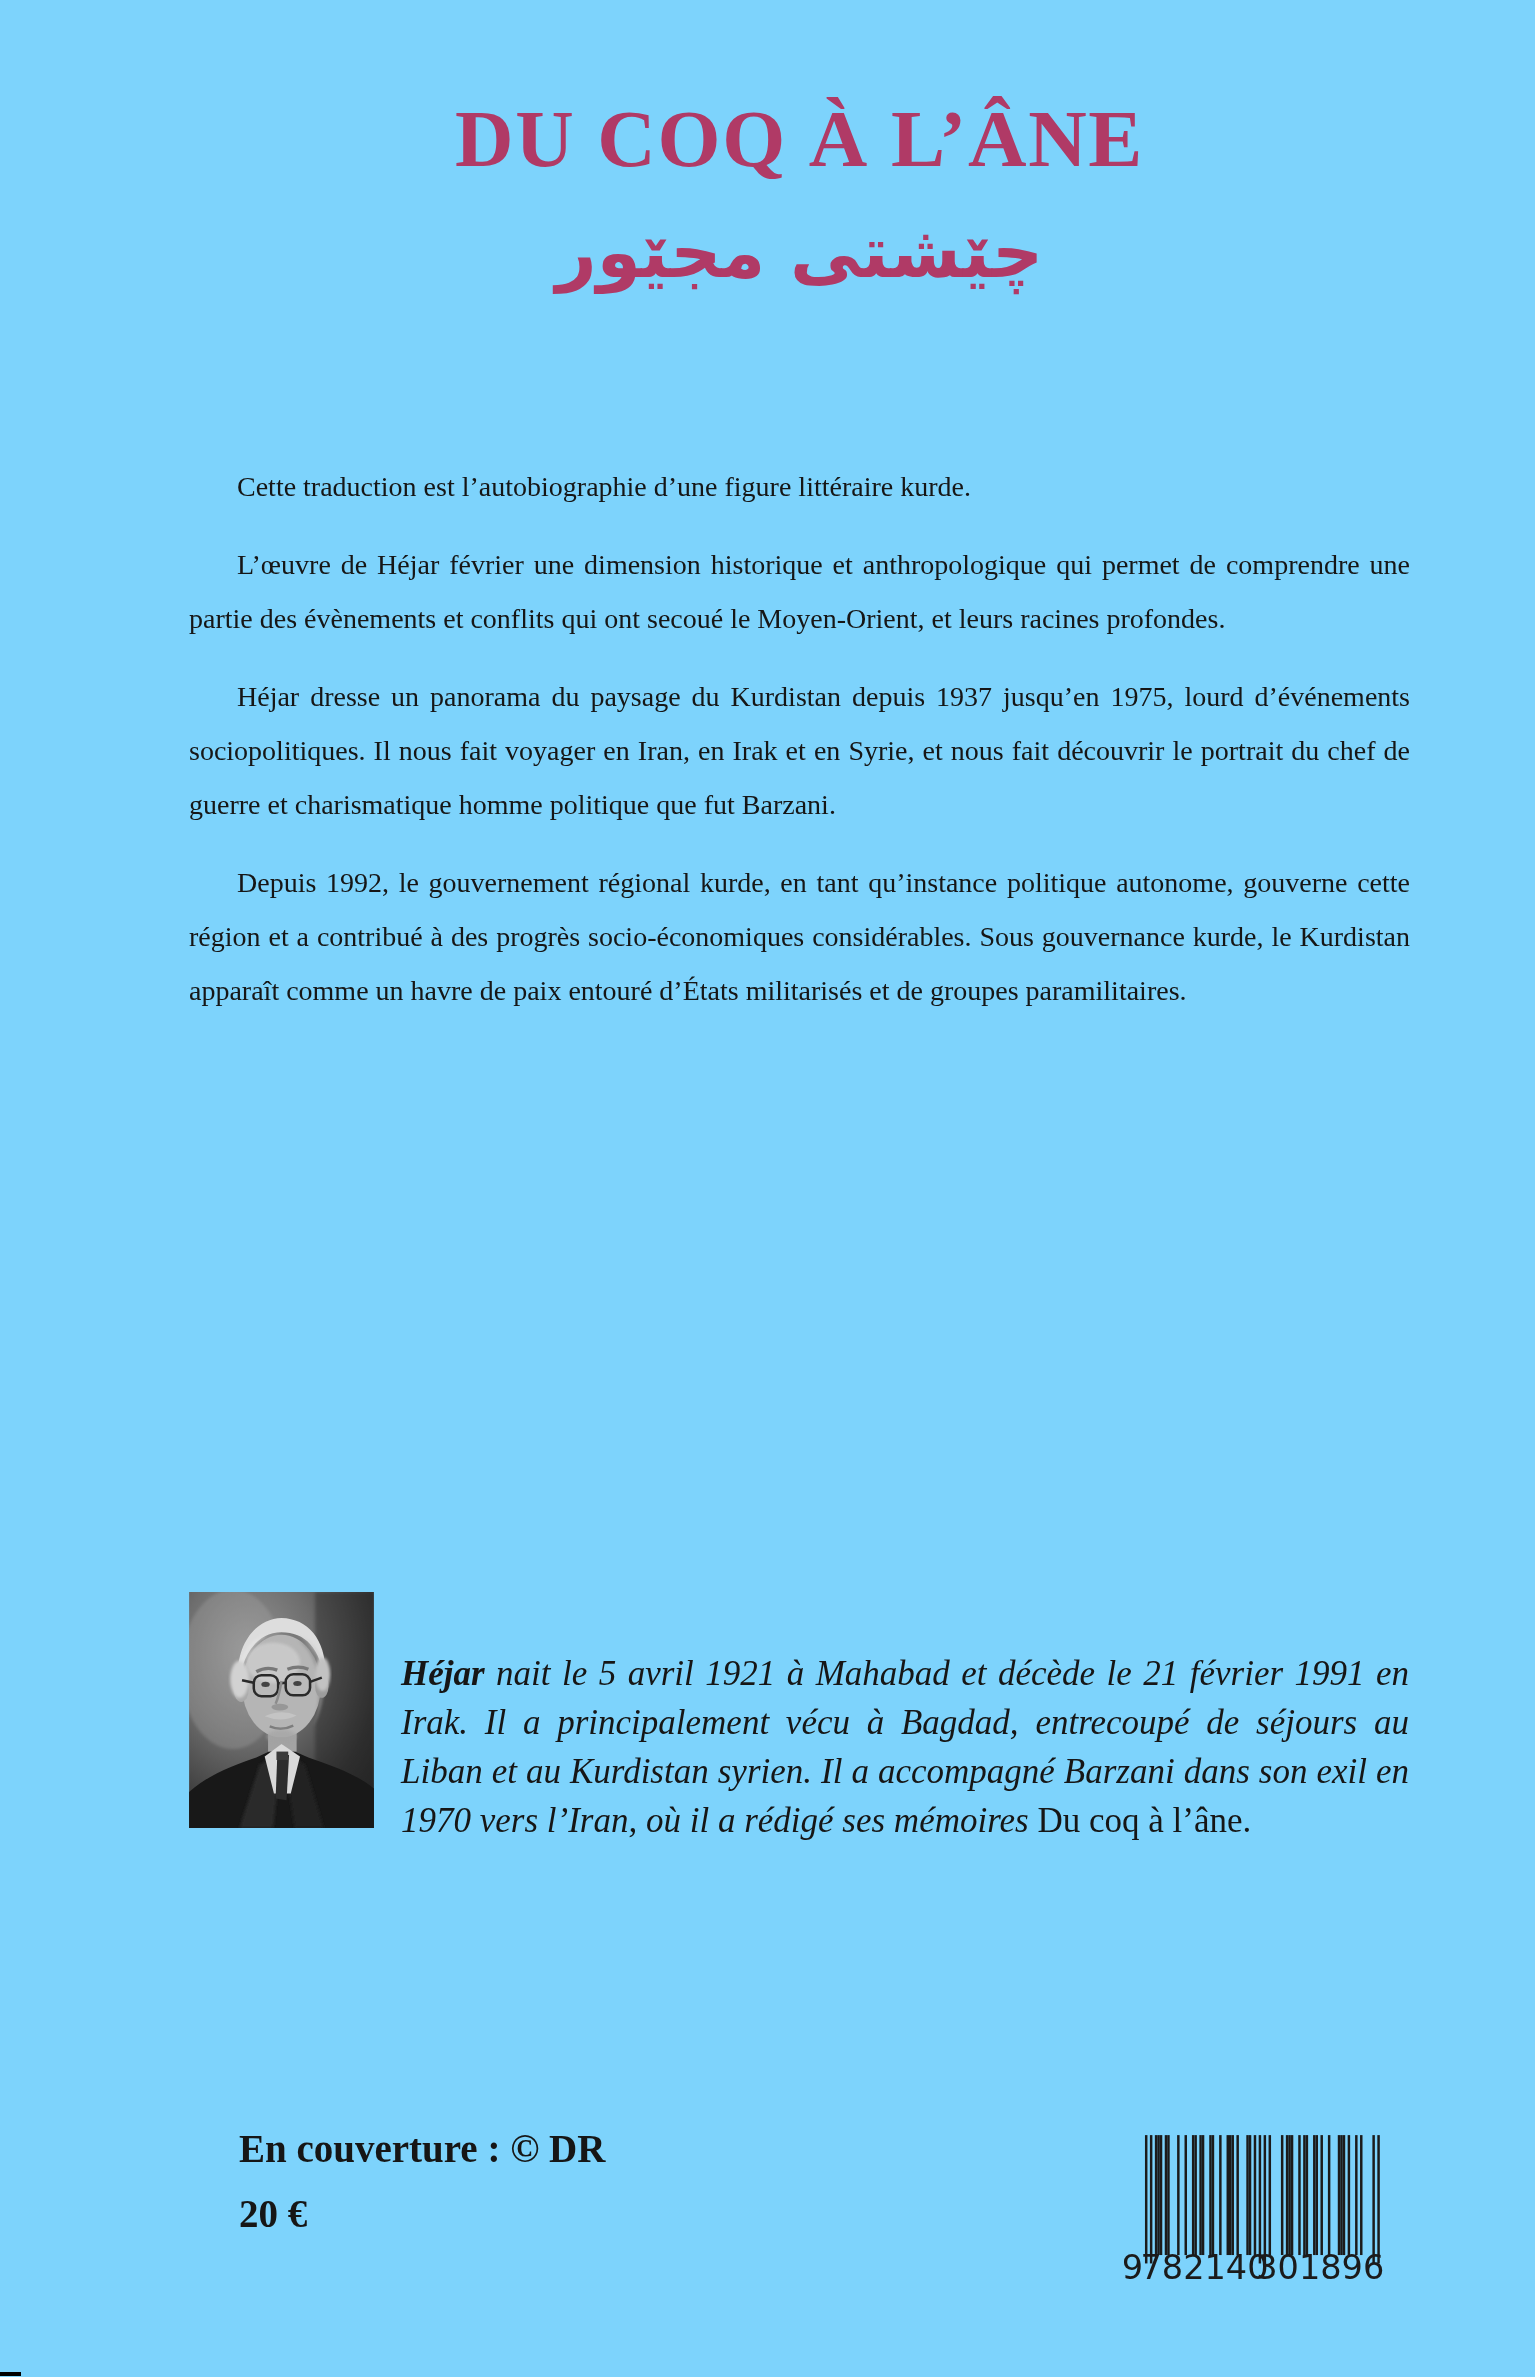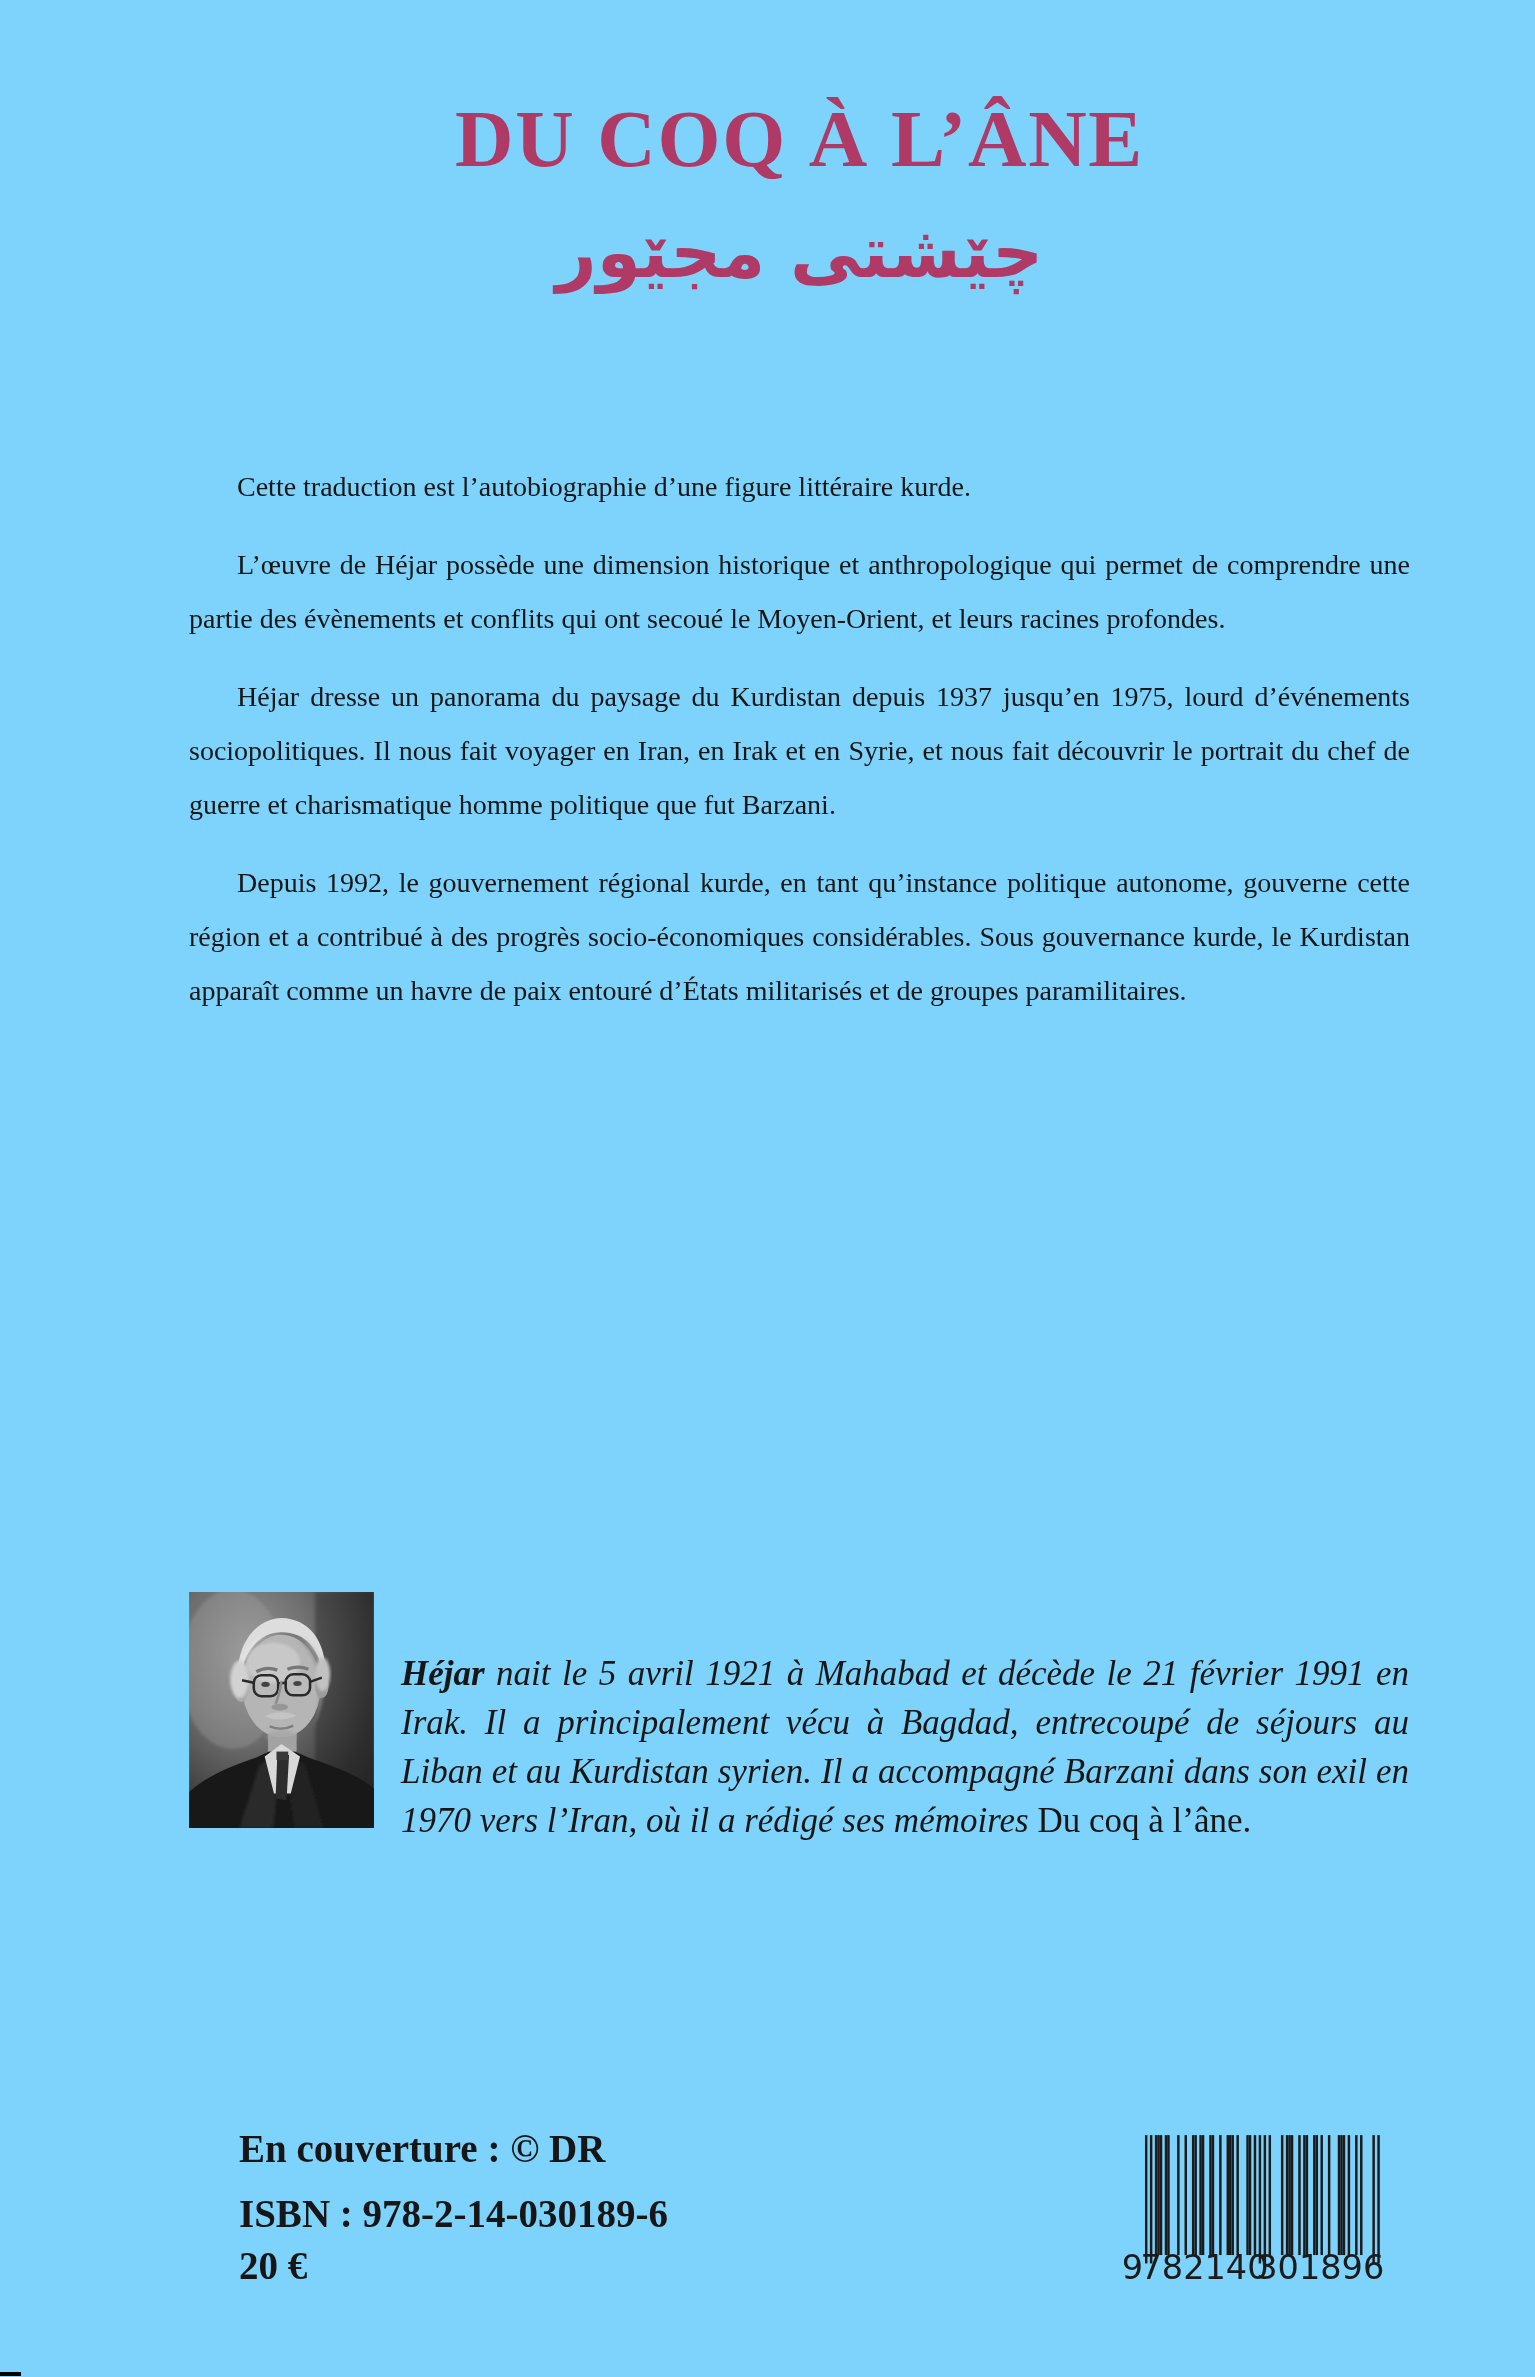--- a/index.html
+++ b/index.html
@@ -113,21 +113,21 @@
 
 <div class="page">
 
   <div class="header">
     <h1 class="book-title">DU COQ À L’ÂNE</h1>
     <div class="book-subtitle">چێشتی مجێور</div>
   </div>
 
   <div class="synopsis">
     <p class="one-line">Cette traduction est l’autobiographie d’une figure littéraire kurde.</p>
-    <p>L’œuvre de Héjar possède une dimension historique et anthropologique qui permet de comprendre une partie des évènements et conflits qui ont secoué le Moyen-Orient, et leurs racines profondes.</p>
+    <p>L’œuvre de Héjar février une dimension historique et anthropologique qui permet de comprendre une partie des évènements et conflits qui ont secoué le Moyen-Orient, et leurs racines profondes.</p>
     <p>Héjar dresse un panorama du paysage du Kurdistan depuis 1937 jusqu’en 1975, lourd d’événements sociopolitiques. Il nous fait voyager en Iran, en Irak et en Syrie, et nous fait découvrir le portrait du chef de guerre et charismatique homme politique que fut Barzani.</p>
     <p>Depuis 1992, le gouvernement régional kurde, en tant qu’instance politique autonome, gouverne cette région et a contribué à des progrès socio-économiques considérables. Sous gouvernance kurde, le Kurdistan apparaît comme un havre de paix entouré d’États militarisés et de groupes paramilitaires.</p>
   </div>
 
   <div class="author">
     <svg class="portrait" viewBox="0 0 220 281" xmlns="http://www.w3.org/2000/svg" aria-hidden="true">
       <defs>
         <radialGradient id="pbg" cx="32%" cy="26%" r="95%">
           <stop offset="0%" stop-color="#969696"></stop>
           <stop offset="38%" stop-color="#6e6e6e"></stop>
@@ -182,21 +182,20 @@
       <path d="M90,148 Q110,139 128,147 Q110,156 90,148 Z" fill="#c4c4c4"></path>
 
       <path d="M96,160 Q110,166 124,159" stroke="#7d7d7d" stroke-width="3" fill="none"></path>
       <ellipse cx="110" cy="172" rx="18" ry="8" fill="#a2a2a2" opacity="0.6" filter="url(#soft)"></ellipse>
     </svg>
     <p class="bio"><span class="bio-name">Héjar</span><span class="bio-italic"> nait le 5 avril 1921 à Mahabad et décède le 21 février 1991 en Irak. Il a principalement vécu à Bagdad, entrecoupé de séjours au Liban et au Kurdistan syrien. Il a accompagné Barzani dans son exil en 1970 vers l’Iran, où il a rédigé ses mémoires </span><span class="bio-roman">Du coq à l’âne.</span></p>
   </div>
 
   <div class="credits">
     <p class="cover-credit">En couverture : © DR</p>
-    <p class="isbn-line">ISBN : 978-2-14-030189-6</p>
     <p class="price-line">20 €</p>
   </div>
 
   <div class="barcode">
     <svg id="barcode-svg" width="260" height="147" viewBox="0 0 310 175" xmlns="http://www.w3.org/2000/svg" aria-hidden="true">
         <rect x="302.05" y="0" width="2.95" height="153" fill="#1b1b1b"></rect>
         <rect x="296.16" y="0" width="2.95" height="153" fill="#1b1b1b"></rect>
         <rect x="281.42" y="0" width="2.95" height="143" fill="#1b1b1b"></rect>
         <rect x="275.53" y="0" width="2.95" height="143" fill="#1b1b1b"></rect>
         <rect x="266.68" y="0" width="2.95" height="143" fill="#1b1b1b"></rect>

